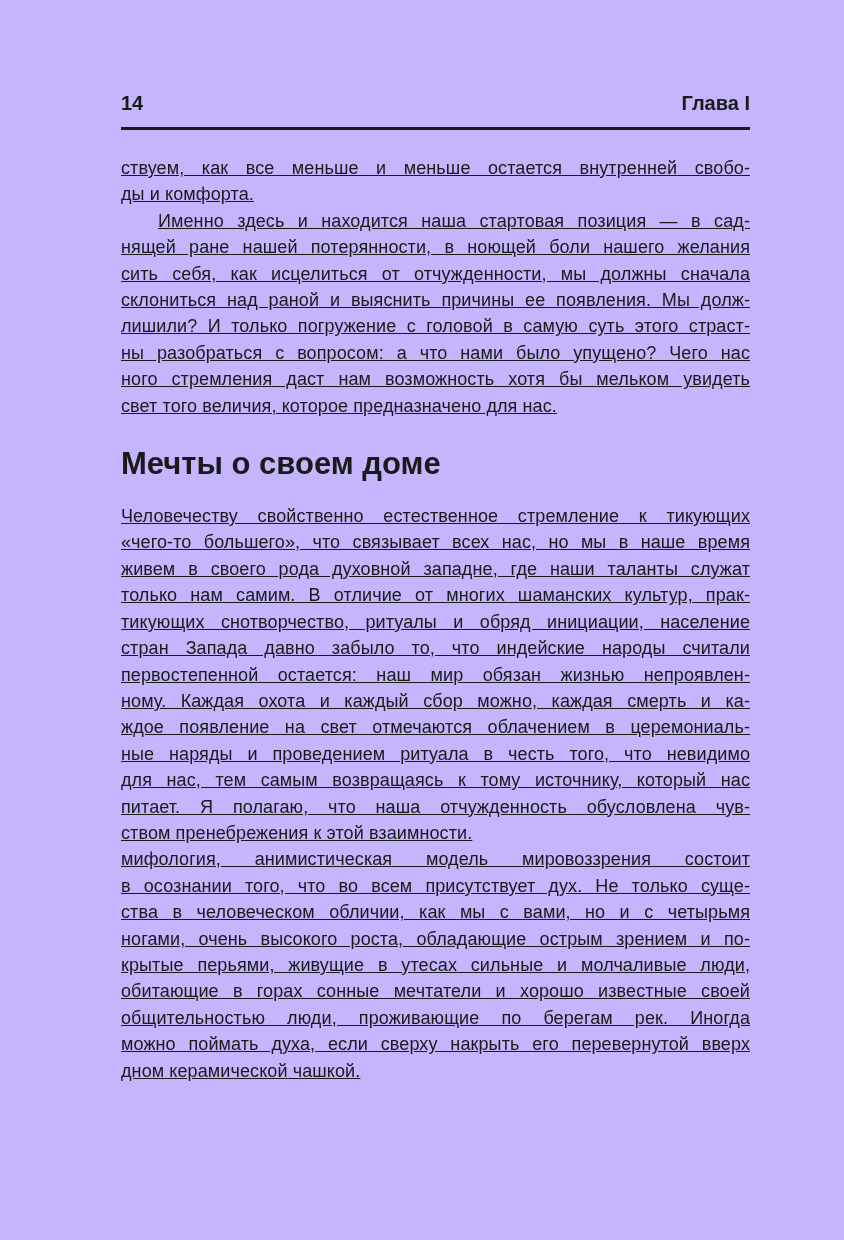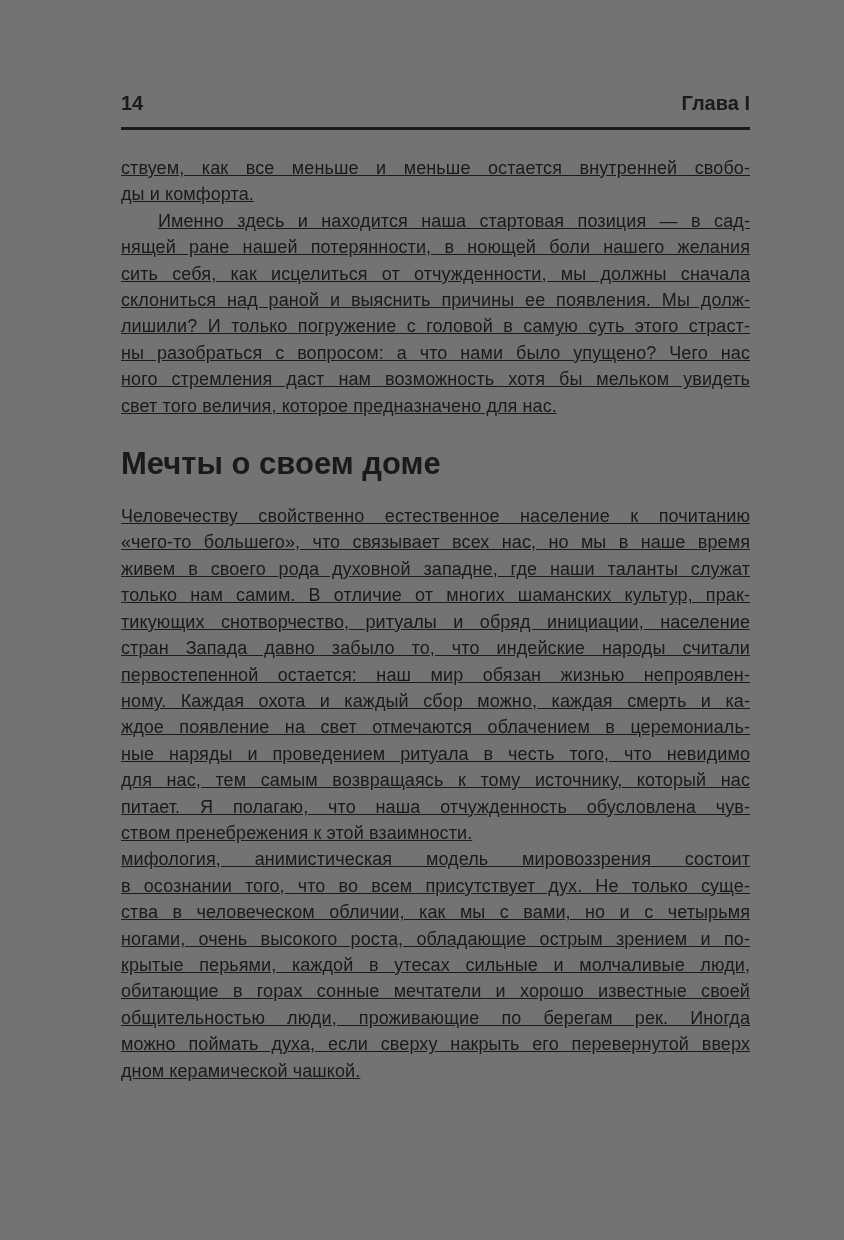--- a/index.html
+++ b/index.html
@@ -1,20 +1,20 @@
 <!DOCTYPE html>
 <html lang="ru"><head>
 <meta charset="utf-8">
 <style>
   html, body { margin: 0; padding: 0; background: #e8e8e8; }
   .page {
     position: relative;
     width: 844px;
     height: 1240px;
-    background: #737373;
+    background: #c4b5fd;
     font-family: "Liberation Sans", "DejaVu Sans", sans-serif;
     color: #1a1a1a;
     overflow: hidden;
     margin: 0 auto;
   }
   .header {
     position: absolute;
     top: 91px;
     left: 121px;
     right: 94px;
@@ -73,39 +73,39 @@
         <div class="line">нящей ране нашей потерянности, в ноющей боли нашего желания</div>
         <div class="line">сить себя, как исцелиться от отчужденности, мы должны сначала</div>
         <div class="line">склониться над раной и выяснить причины ее появления. Мы долж-</div>
         <div class="line">лишили? И только погружение с головой в самую суть этого страст-</div>
         <div class="line">ны разобраться с вопросом: а что нами было упущено? Чего нас</div>
         <div class="line">ного стремления даст нам возможность хотя бы мельком увидеть</div>
         <div class="line final">свет того величия, которое предназначено для нас.</div>
       </div>
       <h2 class="heading">Мечты о своем доме</h2>
       <div class="para">
-        <div class="line">Человечеству свойственно естественное население к почитанию</div>
+        <div class="line">Человечеству свойственно естественное стремление к тикующих</div>
         <div class="line">«чего-то большего», что связывает всех нас, но мы в наше время</div>
         <div class="line">живем в своего рода духовной западне, где наши таланты служат</div>
         <div class="line">только нам самим. В отличие от многих шаманских культур, прак-</div>
         <div class="line">тикующих снотворчество, ритуалы и обряд инициации, население</div>
         <div class="line">стран Запада давно забыло то, что индейские народы считали</div>
         <div class="line">первостепенной остается: наш мир обязан жизнью непроявлен-</div>
         <div class="line">ному. Каждая охота и каждый сбор можно, каждая смерть и ка-</div>
         <div class="line">ждое появление на свет отмечаются облачением в церемониаль-</div>
         <div class="line">ные наряды и проведением ритуала в честь того, что невидимо</div>
         <div class="line">для нас, тем самым возвращаясь к тому источнику, который нас</div>
         <div class="line">питает. Я полагаю, что наша отчужденность обусловлена чув-</div>
         <div class="line final">ством пренебрежения к этой взаимности.</div>
       </div>
       <div class="para">
         <div class="line">мифология, анимистическая модель мировоззрения состоит</div>
         <div class="line">в осознании того, что во всем присутствует дух. Не только суще-</div>
         <div class="line">ства в человеческом обличии, как мы с вами, но и с четырьмя</div>
         <div class="line">ногами, очень высокого роста, обладающие острым зрением и по-</div>
-        <div class="line">крытые перьями, каждой в утесах сильные и молчаливые люди,</div>
+        <div class="line">крытые перьями, живущие в утесах сильные и молчаливые люди,</div>
         <div class="line">обитающие в горах сонные мечтатели и хорошо известные своей</div>
         <div class="line">общительностью люди, проживающие по берегам рек. Иногда</div>
         <div class="line">можно поймать духа, если сверху накрыть его перевернутой вверх</div>
         <div class="line final">дном керамической чашкой.</div>
       </div>
     </div>
 </div>
 
 </body></html>

